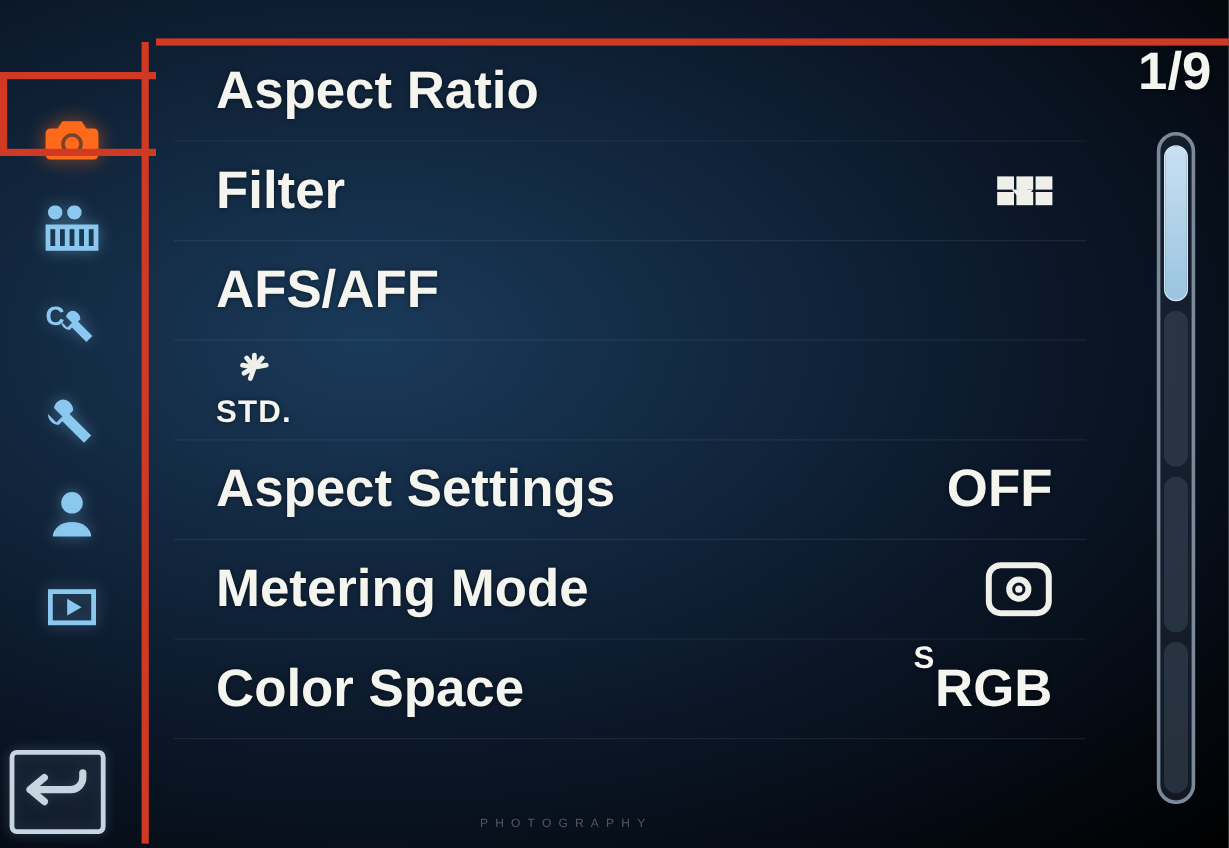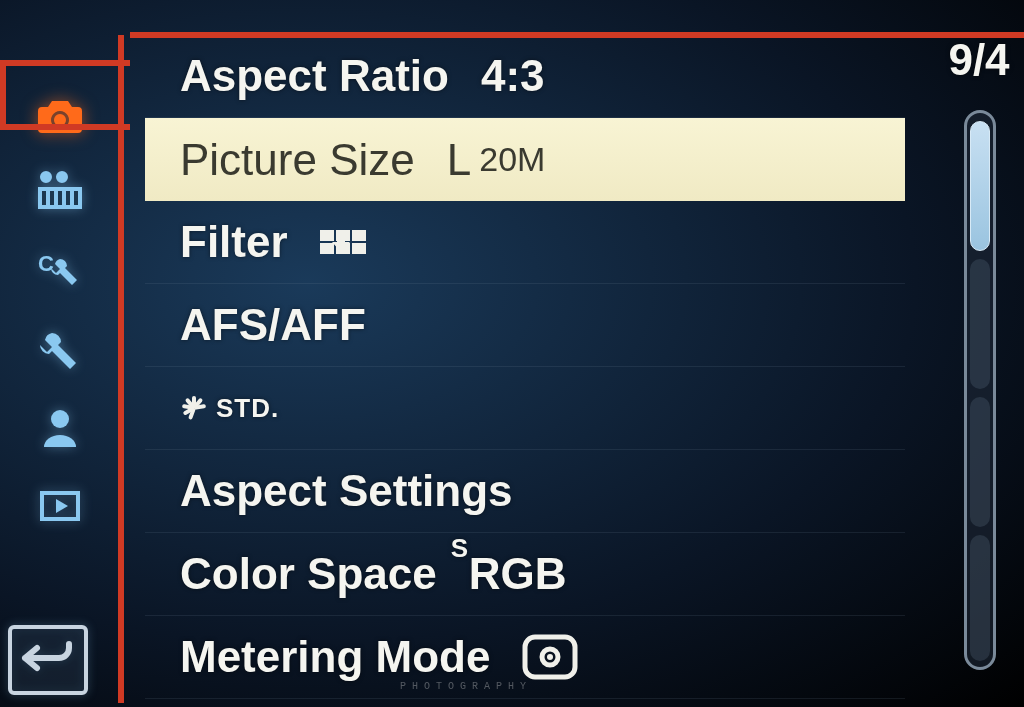--- a/index.html
+++ b/index.html
@@ -77,28 +77,27 @@
       top: 35px;
       width: 760px;
       height: 668px;
       display: flex;
       flex-direction: column;
     }
     .menu-row {
       height: 83px;
       display: flex;
       align-items: center;
-      justify-content: flex-start;
+      justify-content: space-between;
       padding: 0 28px 0 35px;
       color: #f5f5f0;
       font-size: 44px;
       font-weight: 600;
       border-bottom: 1px solid rgba(120,140,160,0.15);
       text-shadow: 0 0 4px rgba(0,0,0,0.5);
-      gap: 32px;
     }
     .menu-row.selected {
       background: linear-gradient(180deg, #f8f4d4 0%, #f0eac4 100%);
       color: #3a3a30;
       text-shadow: none;
       border-bottom: none;
     }
     .menu-row .label { font-weight: 600; }
     .menu-row .value {
       font-weight: 700;
@@ -165,21 +164,21 @@
       color: #c8d4e0;
       background: rgba(20,30,45,0.3);
       filter: drop-shadow(0 0 5px rgba(138,200,240,0.3));
     }
     .grid-icon { display:inline-flex; flex-direction:column; gap:2px; position:relative; }
     .grid-icon .arrow { position:absolute; top:-18px; left:12px; }
     .grid-row-icon { display:flex; gap:2px; }
     .grid-cell { width:14px; height:11px; background:#f0f0ea; }
     
     
-    .photostyle { display:inline-flex; align-items:flex-end; gap:2px; }
+    .photostyle { display:inline-flex; align-items:flex-end; gap:2px;flex-direction:column; }
     .burst { position:relative; width:28px; height:28px; }
     .burst span {
       position:absolute; left:50%; top:50%; width:4px; height:12px;
       background:#f0f0ea; transform-origin: 50% 100%; border-radius:2px;
     }
     .std-txt { font-size:26px; font-weight:800; letter-spacing:1px; }
     
     
     .srgb-wrap { position:relative; display:inline-block; }
     .srgb-s { position:absolute; left:-18px; top:-16px; font-size:26px; font-weight:700; }
@@ -191,21 +190,21 @@
     .watermark {
       position: absolute;
       left: 400px;
       bottom: 15px;
       color: rgba(220,220,220,0.35);
       font-family: 'Brush Script MT', cursive;
       font-size: 30px;
       font-style: italic;
       pointer-events: none;
     }
-    .watermark .sub { display:block; font-size:10px; letter-spacing:6px; text-align:center; font-style:normal; font-family:Liberation Mono, monospace; }
+    .watermark .sub { display:block; font-size:10px; letter-spacing:6px; text-align:center; font-style:normal; font-family:Liberation Sans, sans-serif; }
   </style>
 </head>
 <body>
 
 <div class="sidebar">
   <div class="sidebar-icon active">
     <svg viewBox="0 0 48 40">
       <path fill="currentColor" d="M6 12 h6 l4-6 h16 l4 6 h6 a4 4 0 0 1 4 4 v18 a4 4 0 0 1 -4 4 H6 a4 4 0 0 1 -4 -4 V16 a4 4 0 0 1 4-4 Z M24 16 a9 9 0 1 0 0.01 0 Z M24 19 a6 6 0 1 1 -0.01 0 Z"></path>
     </svg>
   </div>
@@ -241,43 +240,35 @@
       <rect x="6" y="8" width="36" height="26" fill="none" stroke="currentColor" stroke-width="4"></rect>
       <path fill="currentColor" d="M20 14 l12 7 -12 7 Z"></path>
     </svg>
   </div>
 </div>
 
 <div class="menu-frame-top"></div>
 <div class="menu-frame-top2"></div>
 <div class="menu-frame"></div>
 
-<div class="page-indicator">9/4</div>
+<div class="page-indicator">1/9</div>
 
 <div class="scrollbar-track">
   <div class="seg seg1 active"></div>
   <div class="seg seg2"></div>
   <div class="seg seg3"></div>
   <div class="seg seg4"></div>
 </div>
 
 <div class="menu">
 
   <div class="menu-row">
     <span class="label">Aspect Ratio</span>
-    <span class="value">4:3</span>
-  </div>
-
-  <div class="menu-row selected">
-    <span class="label" style="font-weight:400">Picture Size</span>
-    <span class="value">
-      <span>L</span>
-      <span class="value-sub" style="font-size:34px">20M</span>
-    </span>
-  </div>
+  </div>
+
 
   <div class="menu-row">
     <span class="label">Filter</span>
     <span class="value">
       <span class="grid-icon">
         <span class="arrow">
           <svg width="18" height="14" viewBox="0 0 18 14">
               <path fill="#f0f0ea" d="M9 14 L0 4 h5 V0 h8 v4 h5 Z"></path>
             </svg>
         </span>
@@ -309,43 +300,44 @@
         <span style="transform:translate(-50%,-100%) rotate(-80deg)"></span>
         <span style="transform:translate(-50%,-100%) rotate(-120deg)"></span>
         <span style="transform:translate(-50%,-100%) rotate(-160deg)"></span>
       </span>
       <span class="std-txt">STD.</span>
     </span>
   </div>
 
   <div class="menu-row">
     <span class="label">Aspect Settings</span>
-  </div>
-
-  <div class="menu-row">
-    <span class="label">Color Space</span>
-    <span class="value">
-      <span class="srgb-wrap">
-        <span class="srgb-s">S</span>
-        <span>RGB</span>
-      </span>
-    </span>
+    <span class="value">OFF</span>
   </div>
 
   <div class="menu-row">
     <span class="label">Metering Mode</span>
     <span class="value metering-icon">
       <svg width="56" height="46" viewBox="0 0 56 46">
         <rect x="3" y="3" width="50" height="40" rx="10" fill="none" stroke="#f0f0ea" stroke-width="5"></rect>
         <circle cx="28" cy="23" r="8" fill="none" stroke="#f0f0ea" stroke-width="5"></circle>
         <circle cx="28" cy="23" r="3" fill="#f0f0ea"></circle>
       </svg>
     </span>
   </div>
 
+  <div class="menu-row">
+    <span class="label">Color Space</span>
+    <span class="value">
+      <span class="srgb-wrap">
+        <span class="srgb-s">S</span>
+        <span>RGB</span>
+      </span>
+    </span>
+  </div>
+
 </div>
 
 <div class="back-btn">
   <svg width="54" height="44" viewBox="0 0 54 44">
     <path fill="none" stroke="currentColor" stroke-width="6" stroke-linecap="round" stroke-linejoin="round" d="M16 30 L4 20 L16 10 M4 20 h34 a10 10 0 0 0 10-10 V6"></path>
   </svg>
 </div>
 
 <div class="watermark">
   <span class="sub">PHOTOGRAPHY</span>

